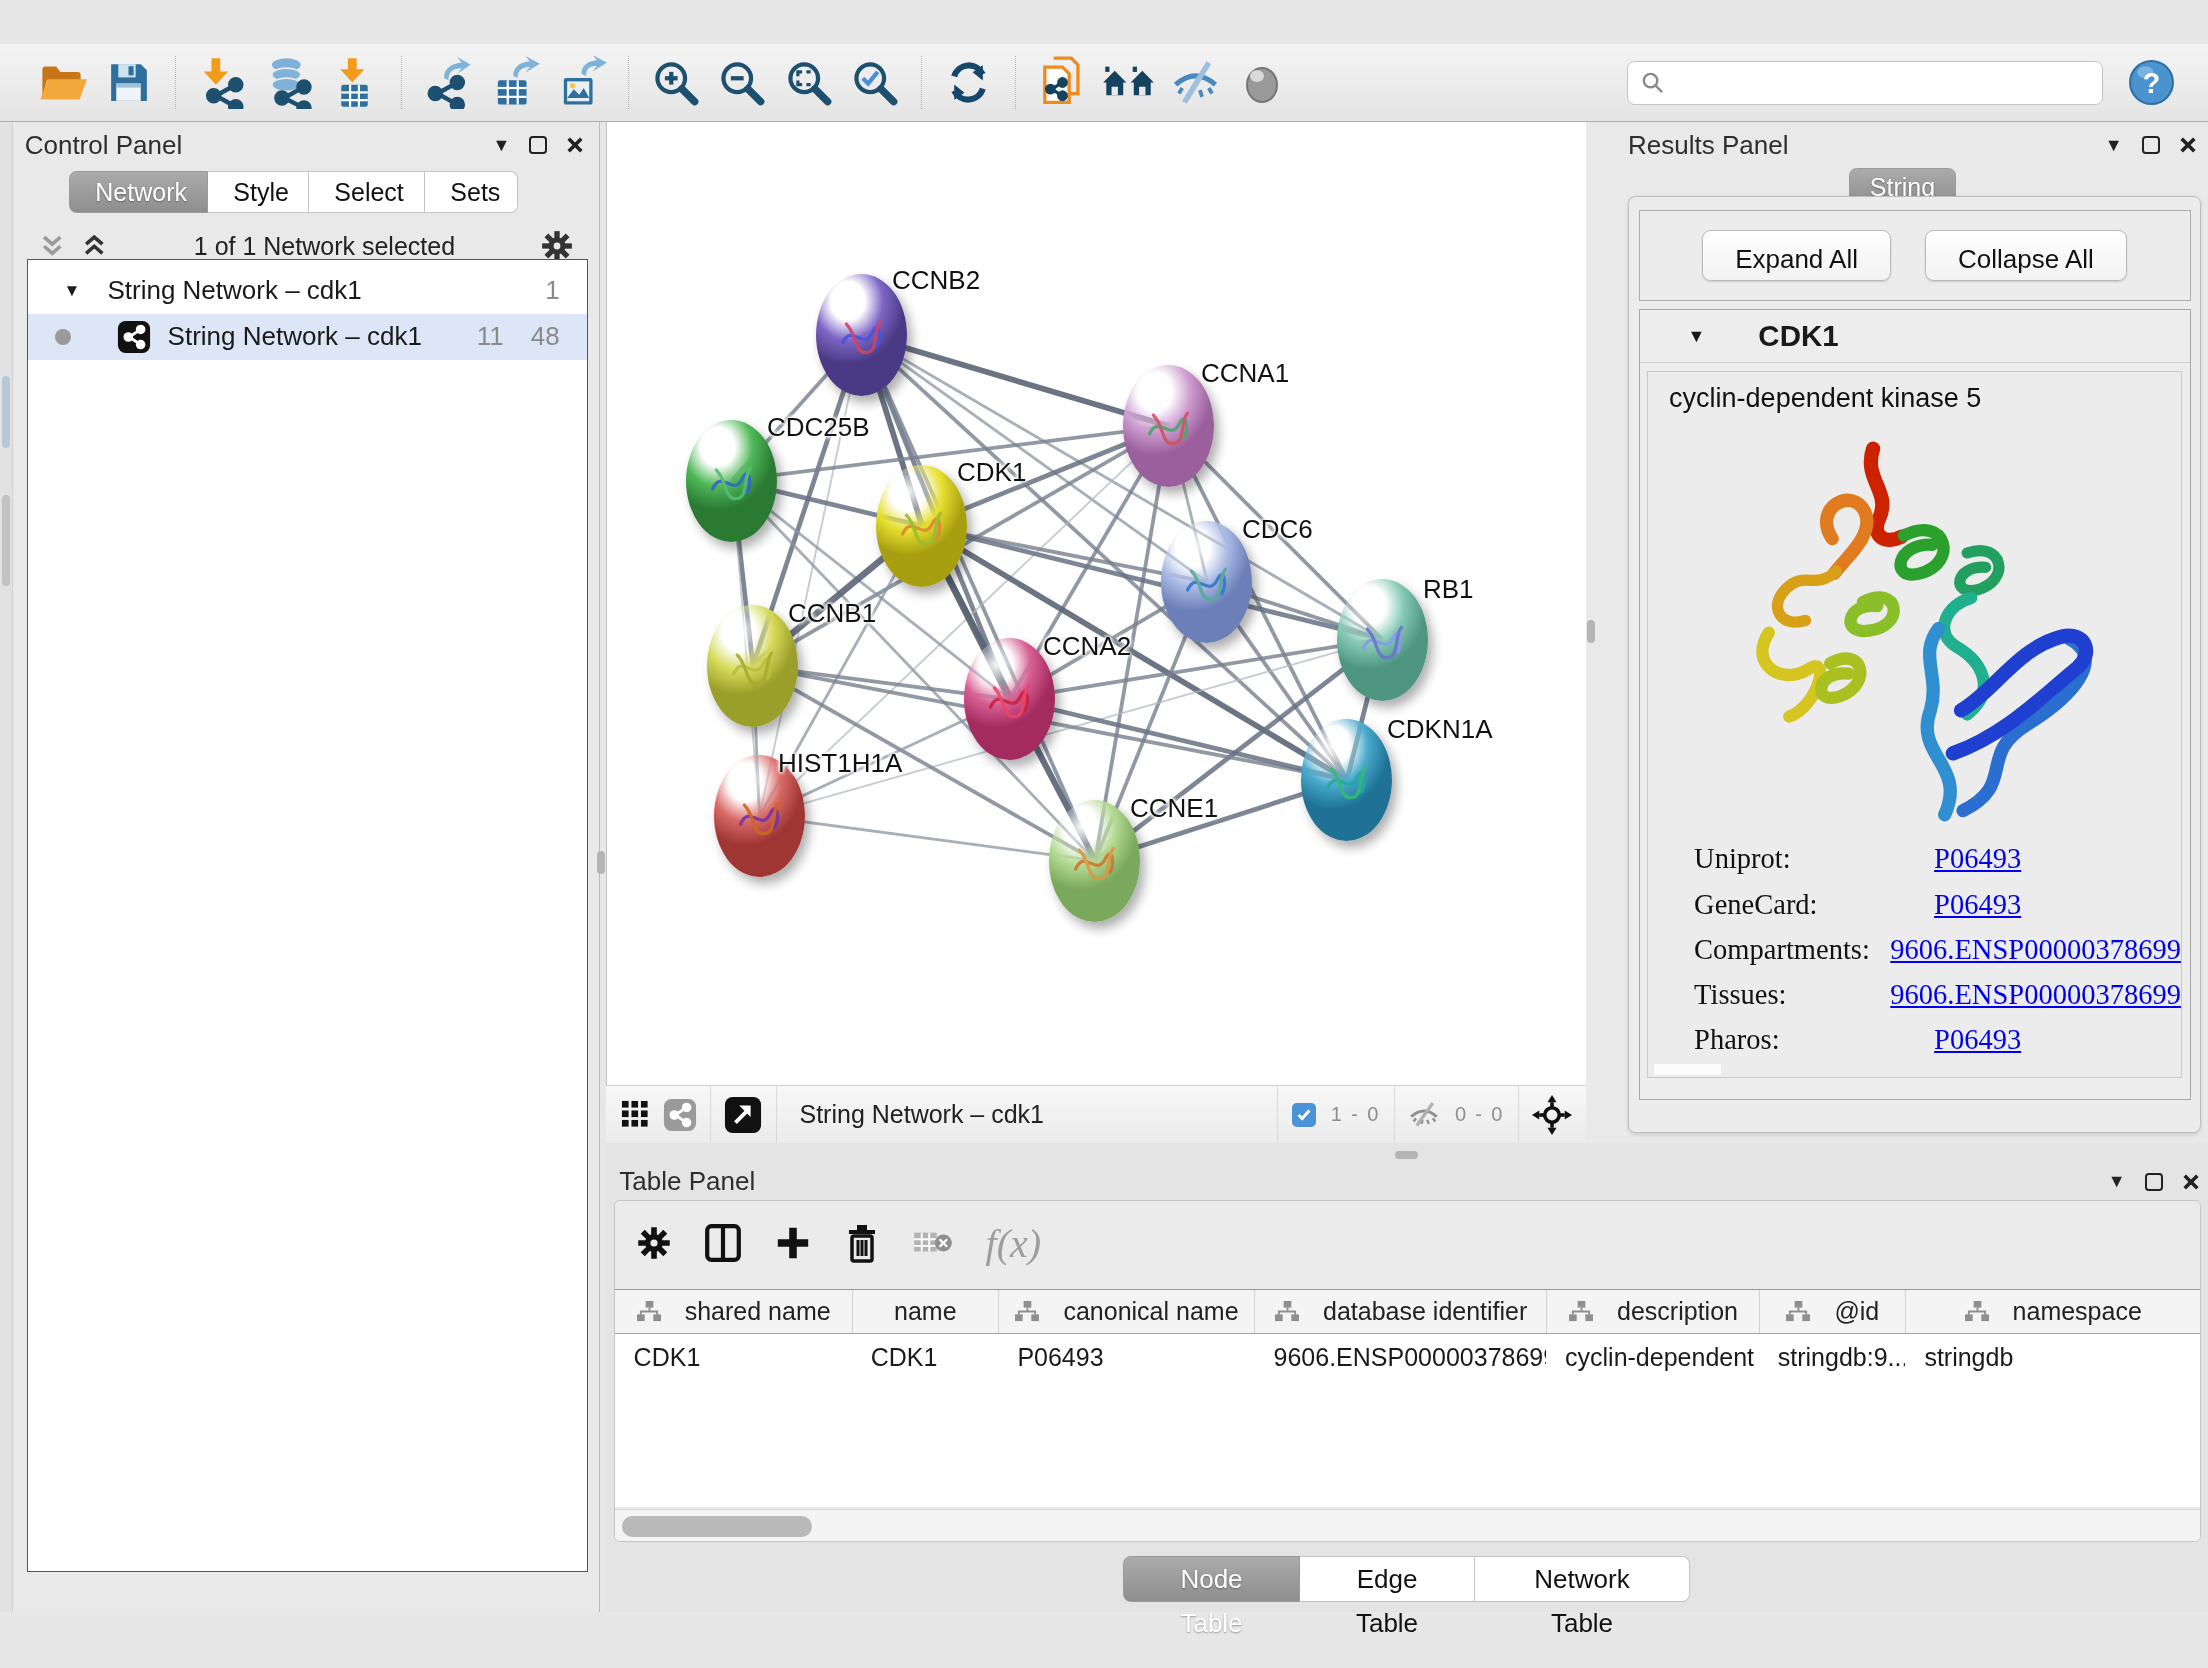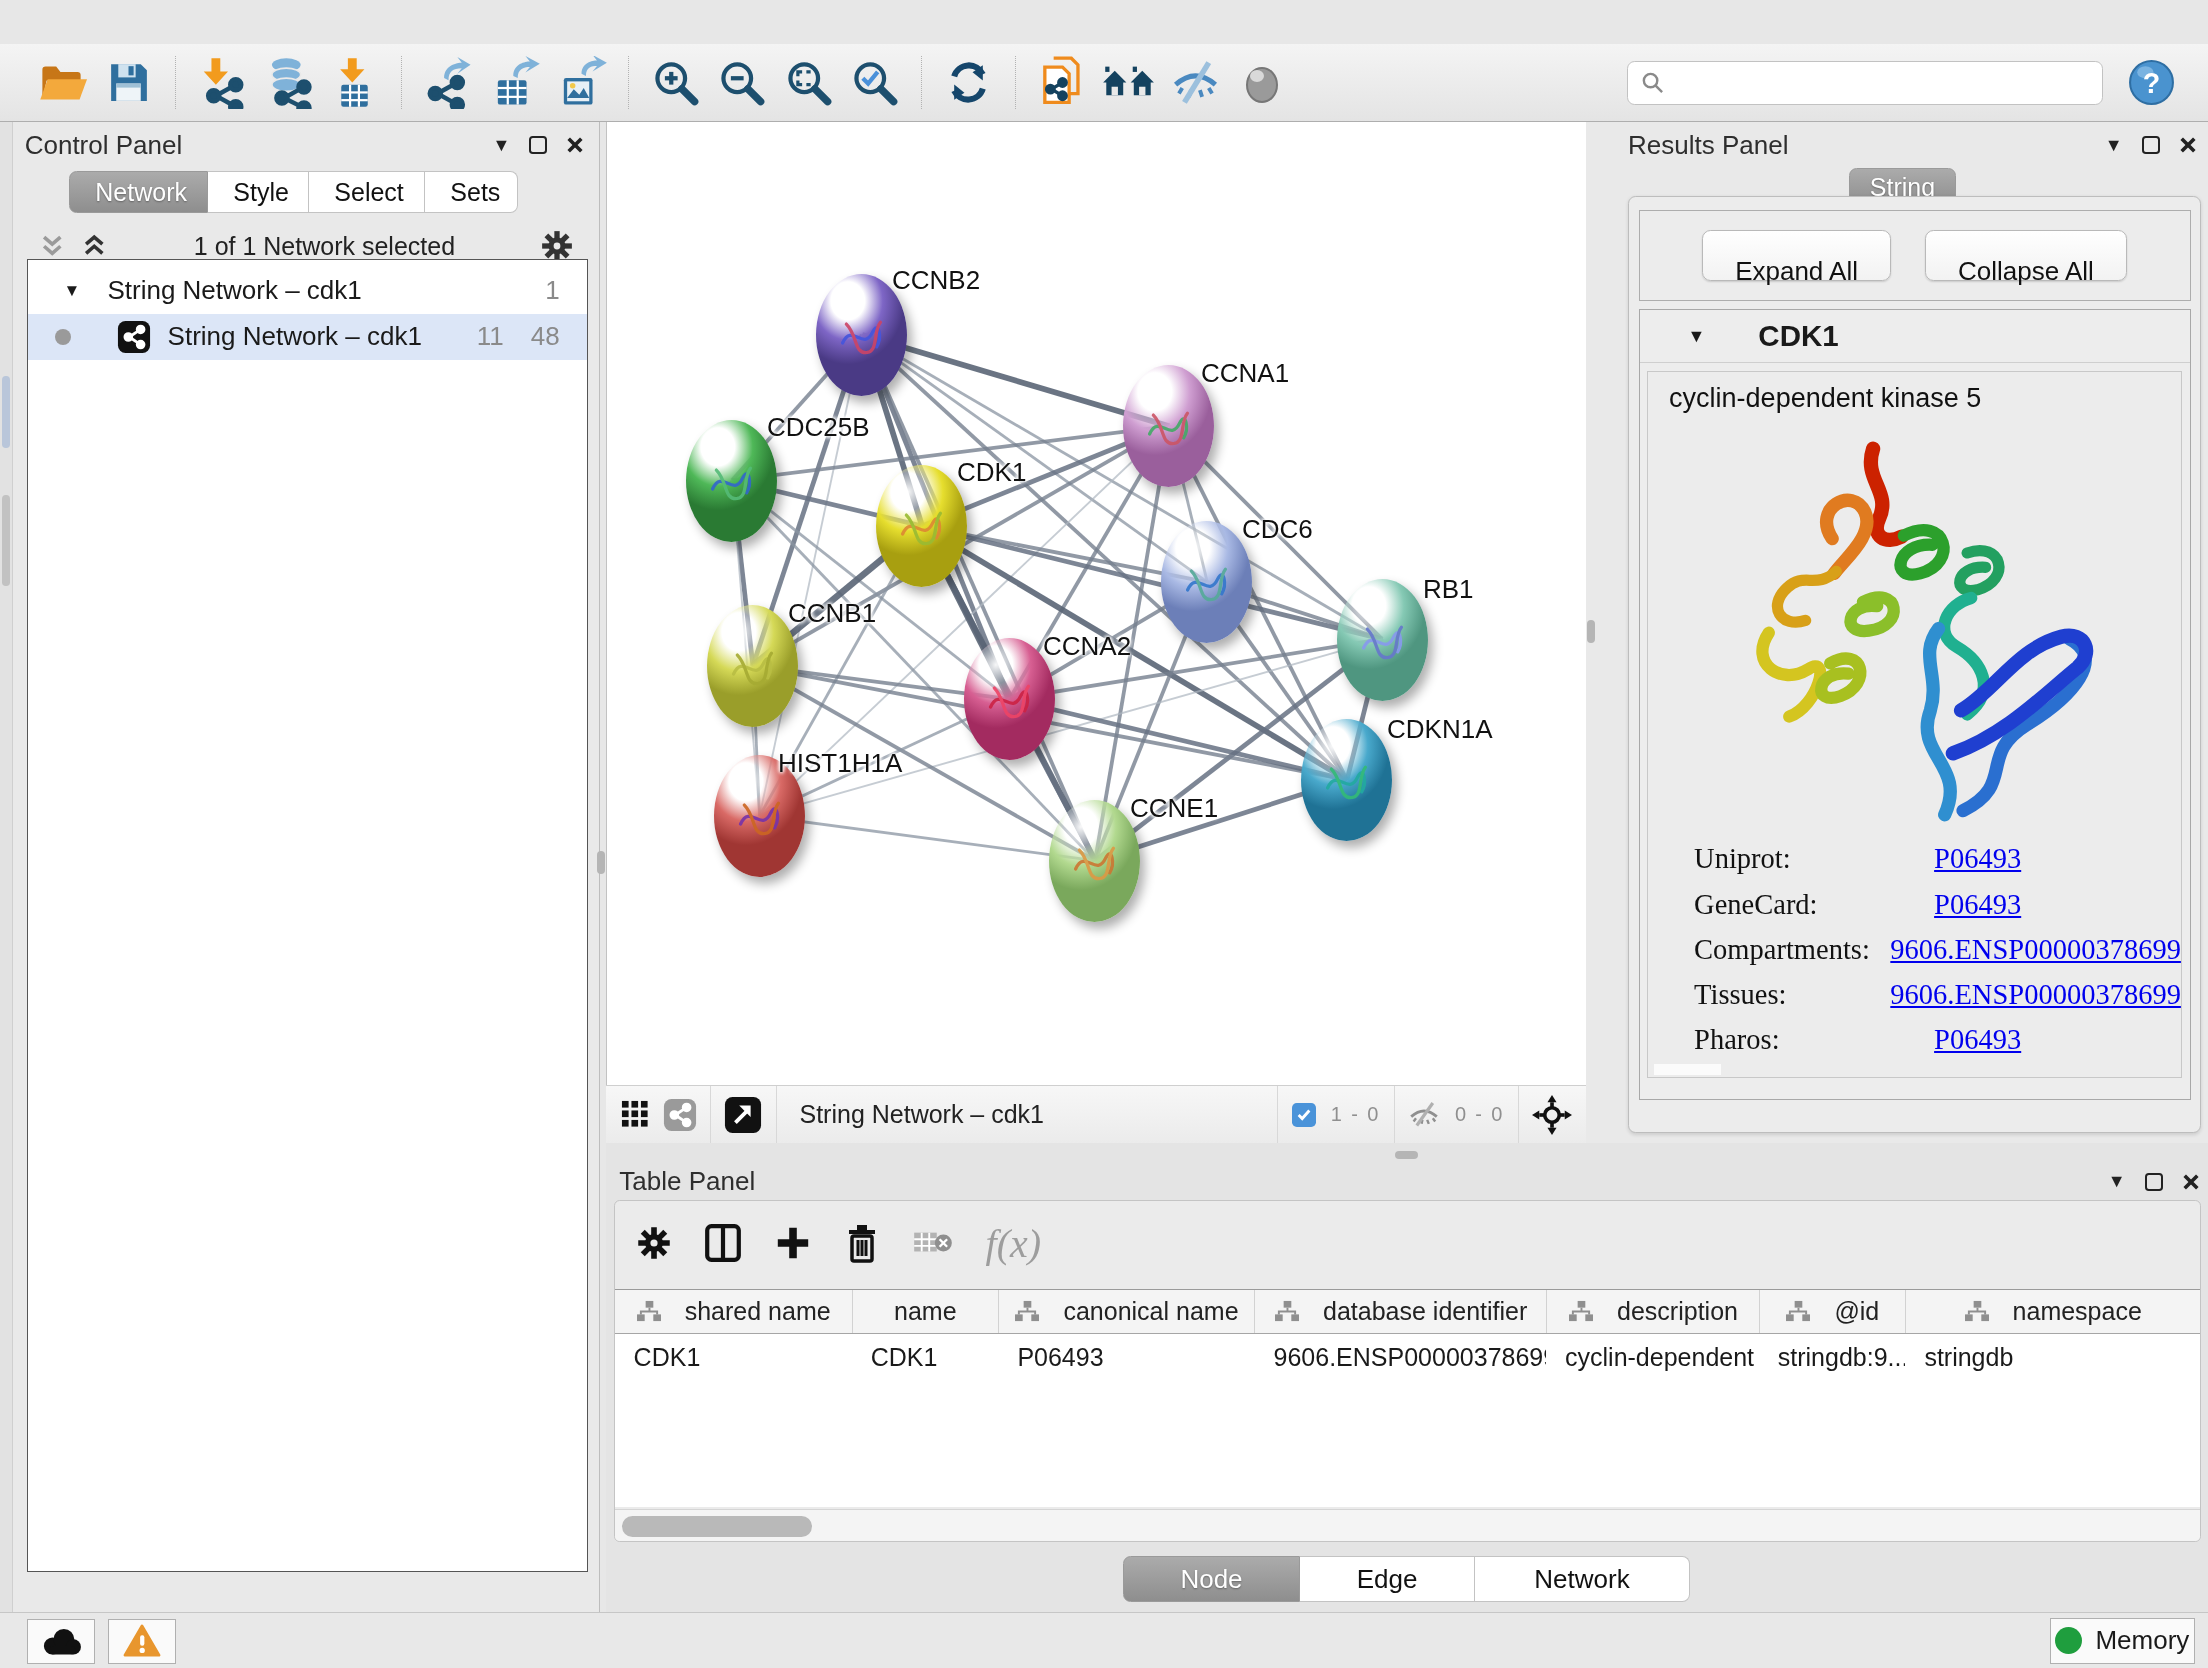--- a/index.html
+++ b/index.html
@@ -93,21 +93,21 @@
   
   #results-zone { left:1586px; top:122px; width:622px; height:1490px; background:#e9e9e9; }
   #rp-header { position:absolute; left:42px; right:11.4px; top:7.6px; display:flex; align-items:center; }
   #string-tab { position:absolute; left:263px; top:46px; width:107px; height:38px;
     background:linear-gradient(#ababab,#8e8e8e); color:#fff; font-size:25px; text-align:center;
     line-height:36px; border:1px solid #9a9a9a; border-radius:7.6px; text-shadow:0 1px 1.9px rgba(0,0,0,.35); }
   #results-box { position:absolute; left:42px; top:74px; width:573px; height:937px;
     background:#ececec; border:1px solid #bdbdbd; border-radius:7.6px; box-shadow:0 1.9px 3.8px rgba(0,0,0,.12); }
   #expand-box { position:absolute; left:9.5px; top:13.3px; right:9.5px; height:91px;
     border:1px solid #adadad; display:flex; align-items:center; justify-content:center; gap:34px; }
-  .rp-btn { height:51px; padding:16px 32px; background:linear-gradient(#ffffff,#f2f2f2);
+  .rp-btn { height:51px; padding:4px 32px; background:linear-gradient(#ffffff,#f2f2f2);
     border:1px solid #b9b9b9; border-radius:8.6px; font-size:26px; line-height:49px; color:#111;
     box-shadow:0 1px 1.9px rgba(0,0,0,.15); }
   #cdk1-box { position:absolute; left:9.5px; top:112px; right:9.5px; bottom:32px;
     border:1px solid #a8a8a8; background:#ededed; }
   #cdk1-head { height:53px; display:flex; align-items:center; border-bottom:1px solid #cfcfcf; }
   #cdk1-head .tri { margin-left:48px; font-size:18px; }
   #cdk1-head .g { margin-left:53px; font-size:29.5px; font-weight:bold; }
   #cdk1-inner { position:absolute; left:7.6px; top:61px; right:7.6px; bottom:21px;
     border:1px solid #c8c8c8; background:#ececec; overflow:hidden; }
   #cdk1-desc { position:absolute; left:21px; top:11.4px; font-size:27px; color:#111; }
@@ -806,36 +806,15 @@
         <div id="tp-thumb"></div>
       </div>
     </div>
     <div id="tp-tabs" class="seg">
       <div class="tab active" style="width:177px;height:46px;line-height:44px;font-size:26px">Node Table</div>
       <div class="tab" style="width:175px;height:46px;line-height:44px;font-size:26px">Edge Table</div>
       <div class="tab" style="width:215px;height:46px;line-height:44px;font-size:26px">Network Table</div>
     </div>
   </div>
 
-  <div id="statusbar" class="abs">
-    <div class="sb-btn" style="left:27px">
-      <svg width="42" height="28.5" viewBox="0 0 44 30">
-        <circle cx="13" cy="20" r="9" fill="#111"></circle>
-          <circle cx="25" cy="13" r="11" fill="#111"></circle>
-        <circle cx="35" cy="21" r="8" fill="#111"></circle>
-          <rect x="10" y="20" width="27" height="9" rx="4" fill="#111"></rect>
-        </svg>
-    </div>
-    <div class="sb-btn" style="left:108px">
-      <svg width="38" height="34" viewBox="0 0 40 36">
-        <path d="M20 2 L38 33 H2 Z" fill="#e8962e" stroke="#e8962e" stroke-width="3" stroke-linejoin="round"></path>
-        <rect x="18" y="12" width="4.5" height="11" rx="2" fill="#fff"></rect>
-        <circle cx="20.2" cy="28" r="2.8" fill="#fff"></circle>
-        </svg>
-    </div>
-    <div id="memory-btn">
-      <span id="memory-dot"></span>
-      <span>Memory</span>
-    </div>
-  </div>
 
 </div>
 
 
 </body></html>

